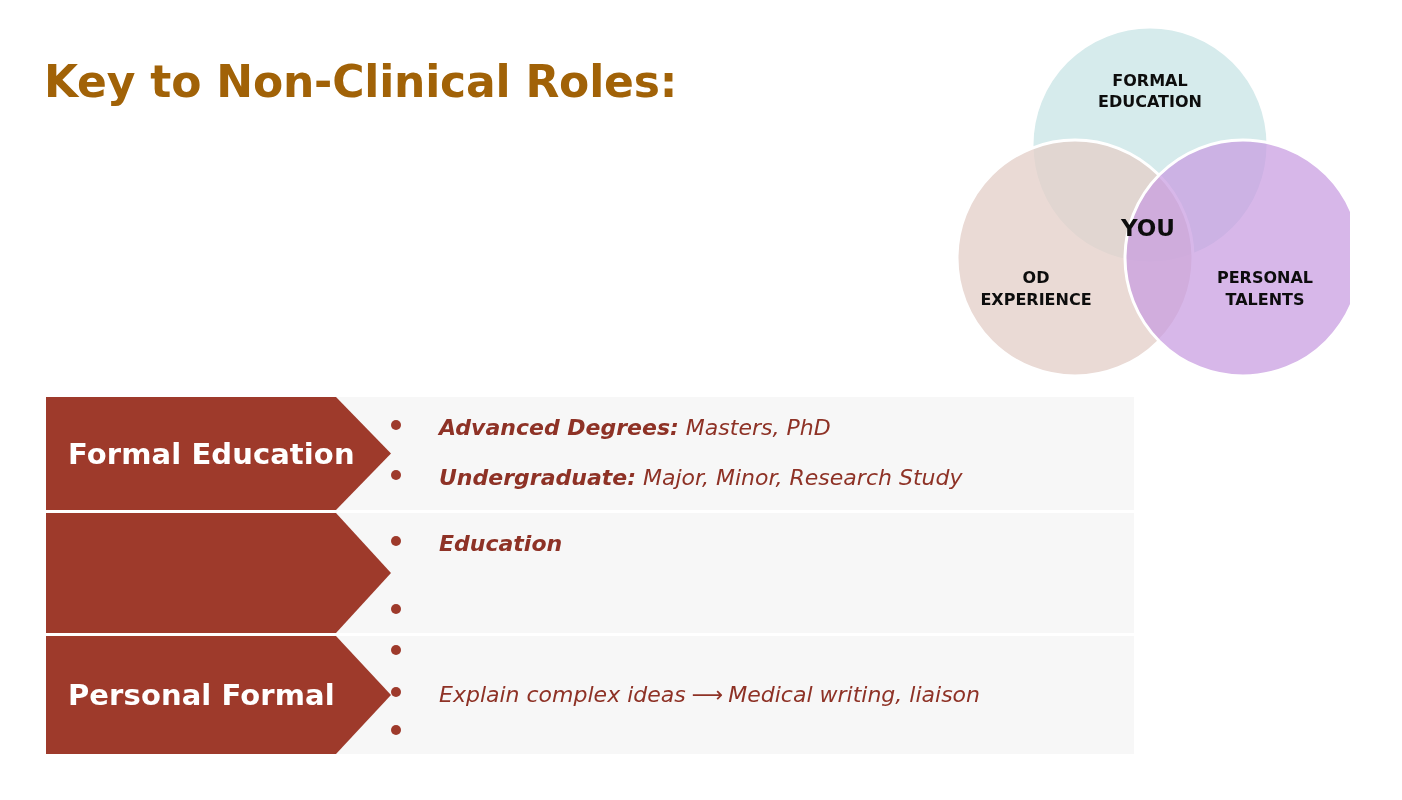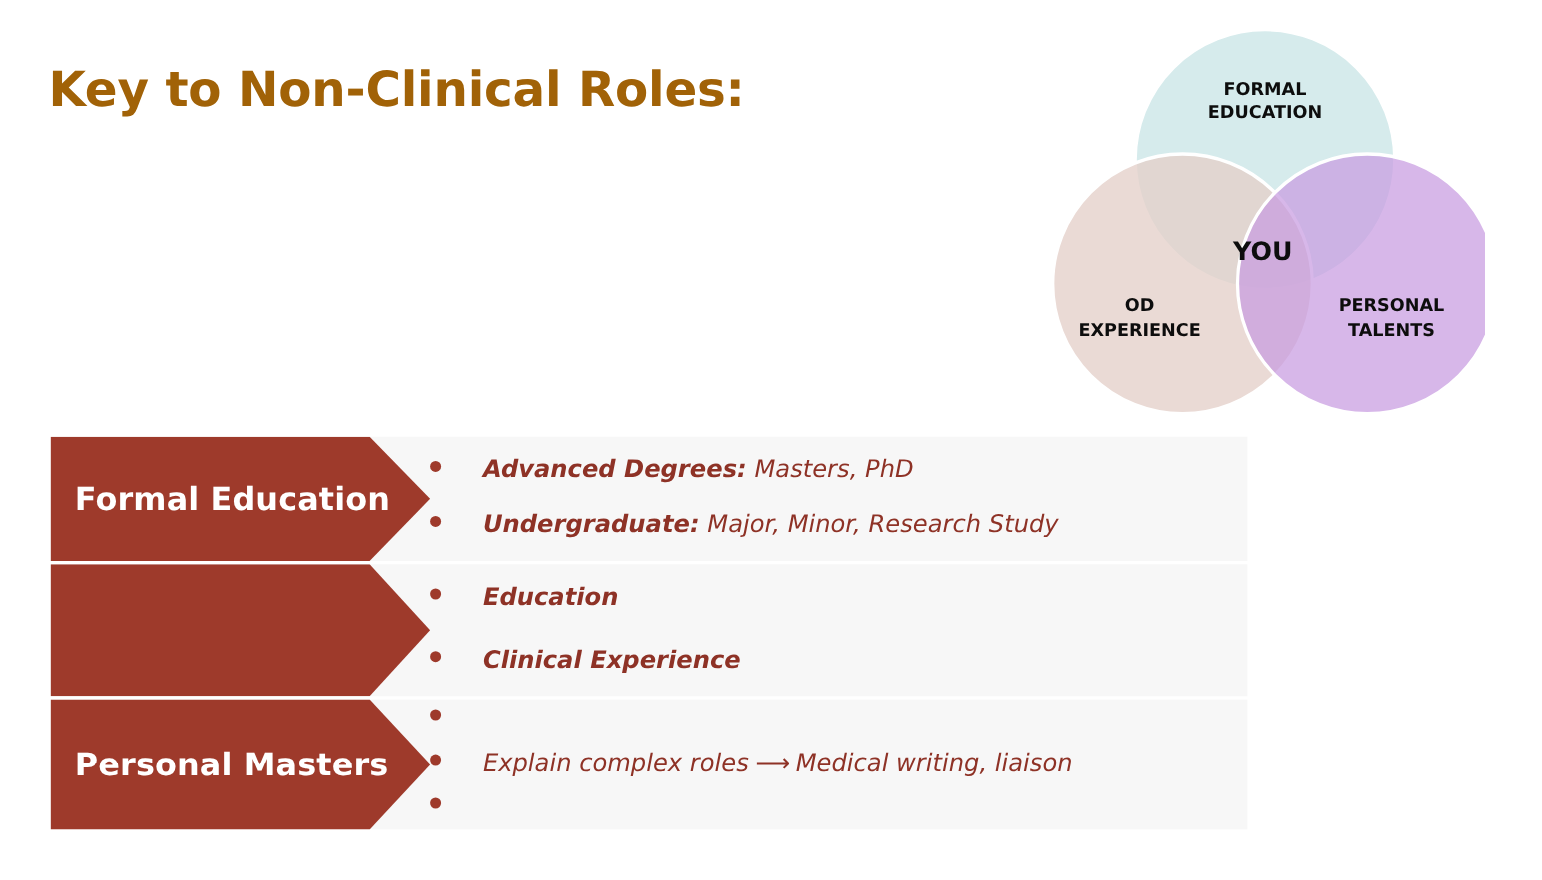--- a/index.html
+++ b/index.html
@@ -204,41 +204,40 @@
         </svg>
       </div>
     </div>
     <div class="cat-bullets">
       <div class="bullet-line">
         <span class="bullet-dot"></span>
         <span class="bullet-text"><span class="bold-all">Education</span></span>
       </div>
       <div class="bullet-line">
         <span class="bullet-dot"></span>
-        <span class="bullet-text"><span class="bold-all">Clinical Experience</span></span>
       </div>
     </div>
   </div>
 
   <div class="cat-row" id="row-2">
     <div class="cat-label-wrap">
       <div class="cat-chevron">
         <svg viewBox="0 0 345 118" preserveAspectRatio="none">
           <polygon points="0,0 290,0 345,59 290,118 0,118" fill="#9E3A2B"></polygon>
         </svg>
       </div>
-      <div class="cat-label">Personal Masters</div>
+      <div class="cat-label">Personal Formal</div>
     </div>
     <div class="cat-bullets">
       <div class="bullet-line">
         <span class="bullet-dot"></span>
       </div>
       <div class="bullet-line">
         <span class="bullet-dot"></span>
-        <span class="bullet-text"><span class="plain">Explain complex roles</span><span class="arrow">⟶</span><span class="plain">Medical writing, liaison</span></span>
+        <span class="bullet-text"><span class="plain">Explain complex ideas</span><span class="arrow">⟶</span><span class="plain">Medical writing, liaison</span></span>
       </div>
       <div class="bullet-line">
         <span class="bullet-dot"></span>
       </div>
     </div>
   </div>
 
 </div>
 
 </body></html>

